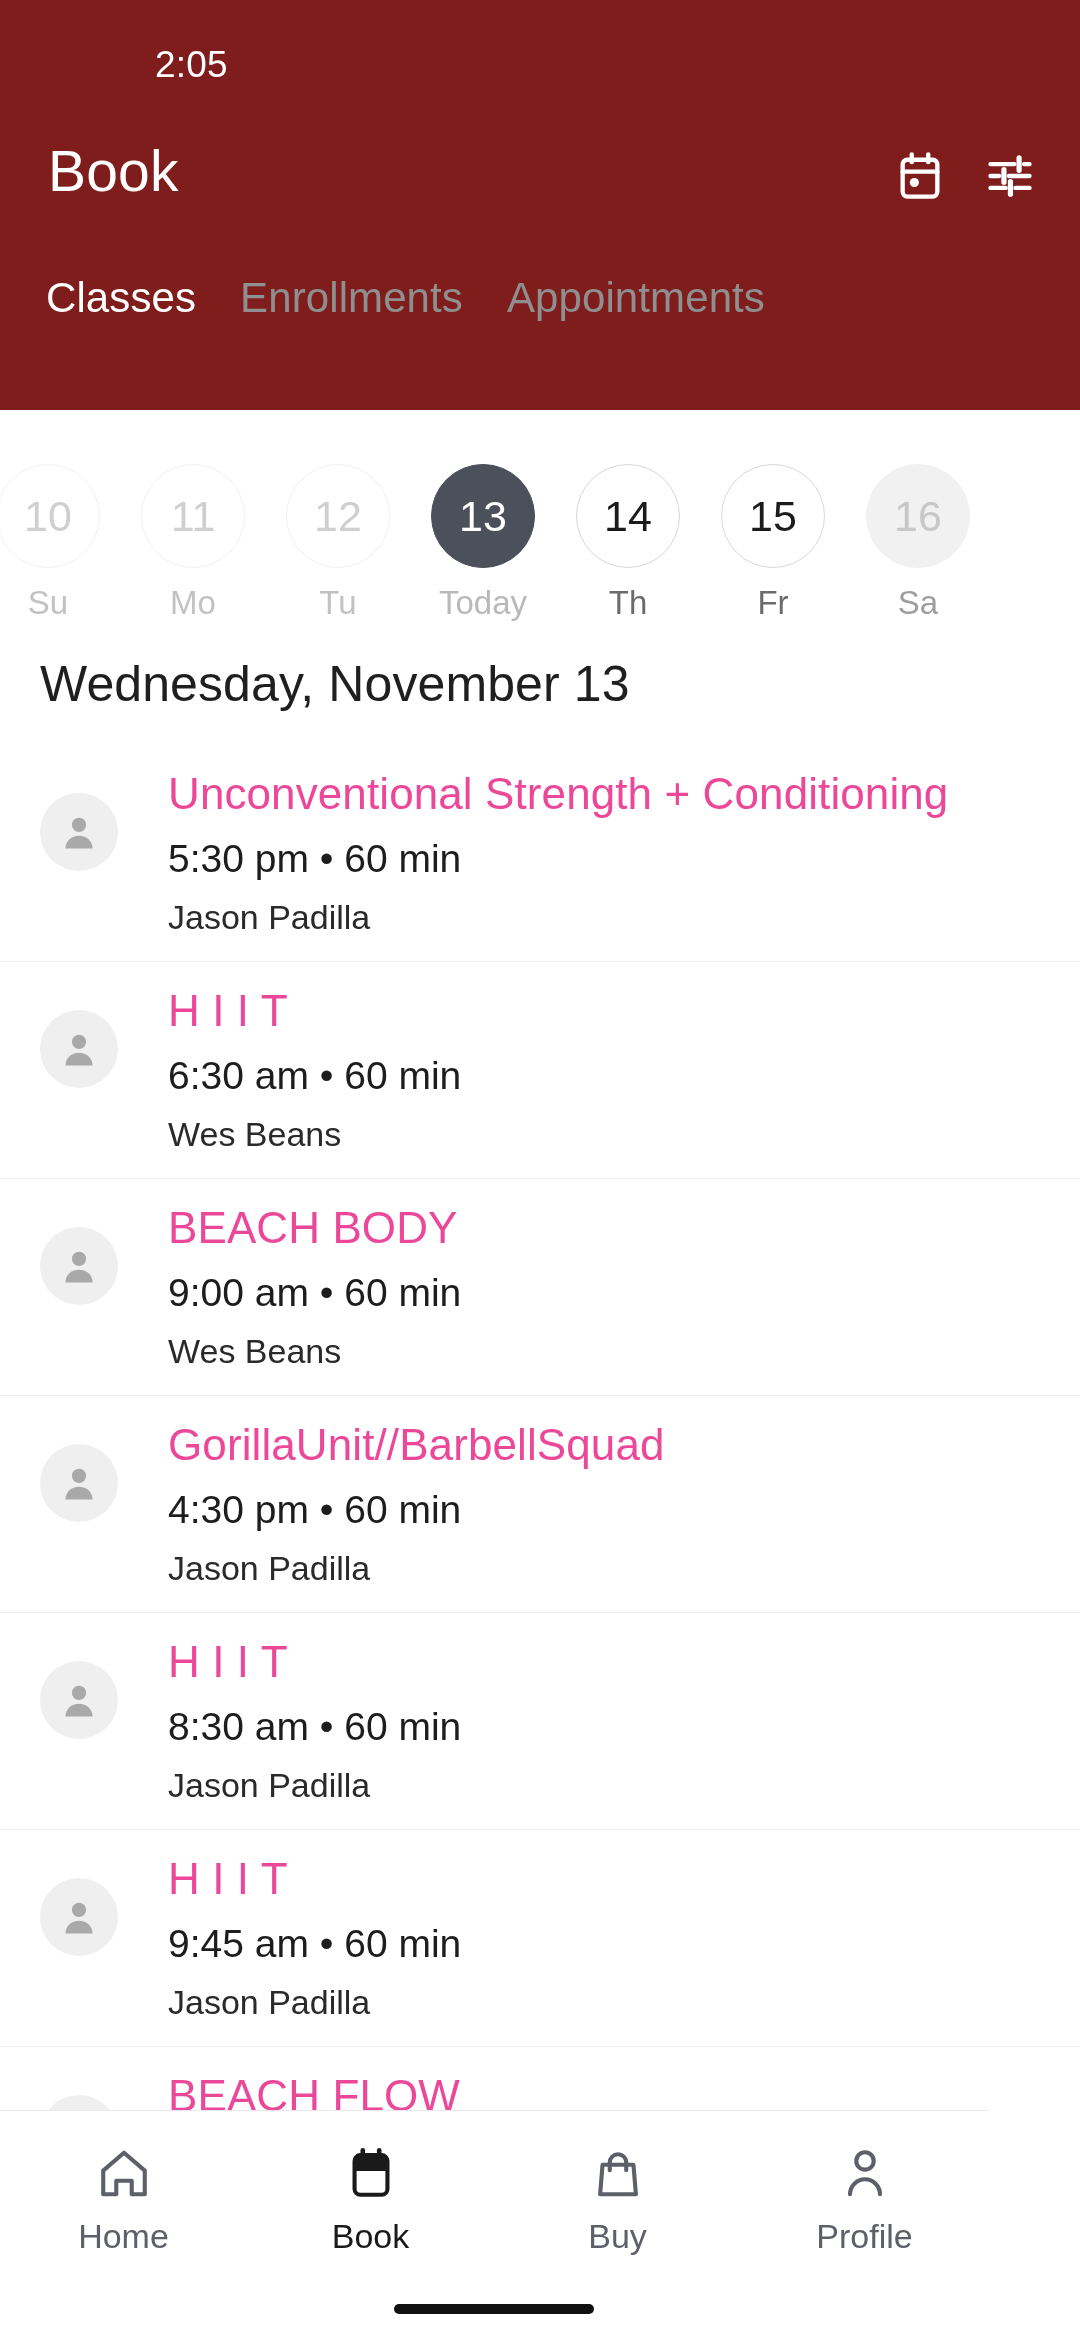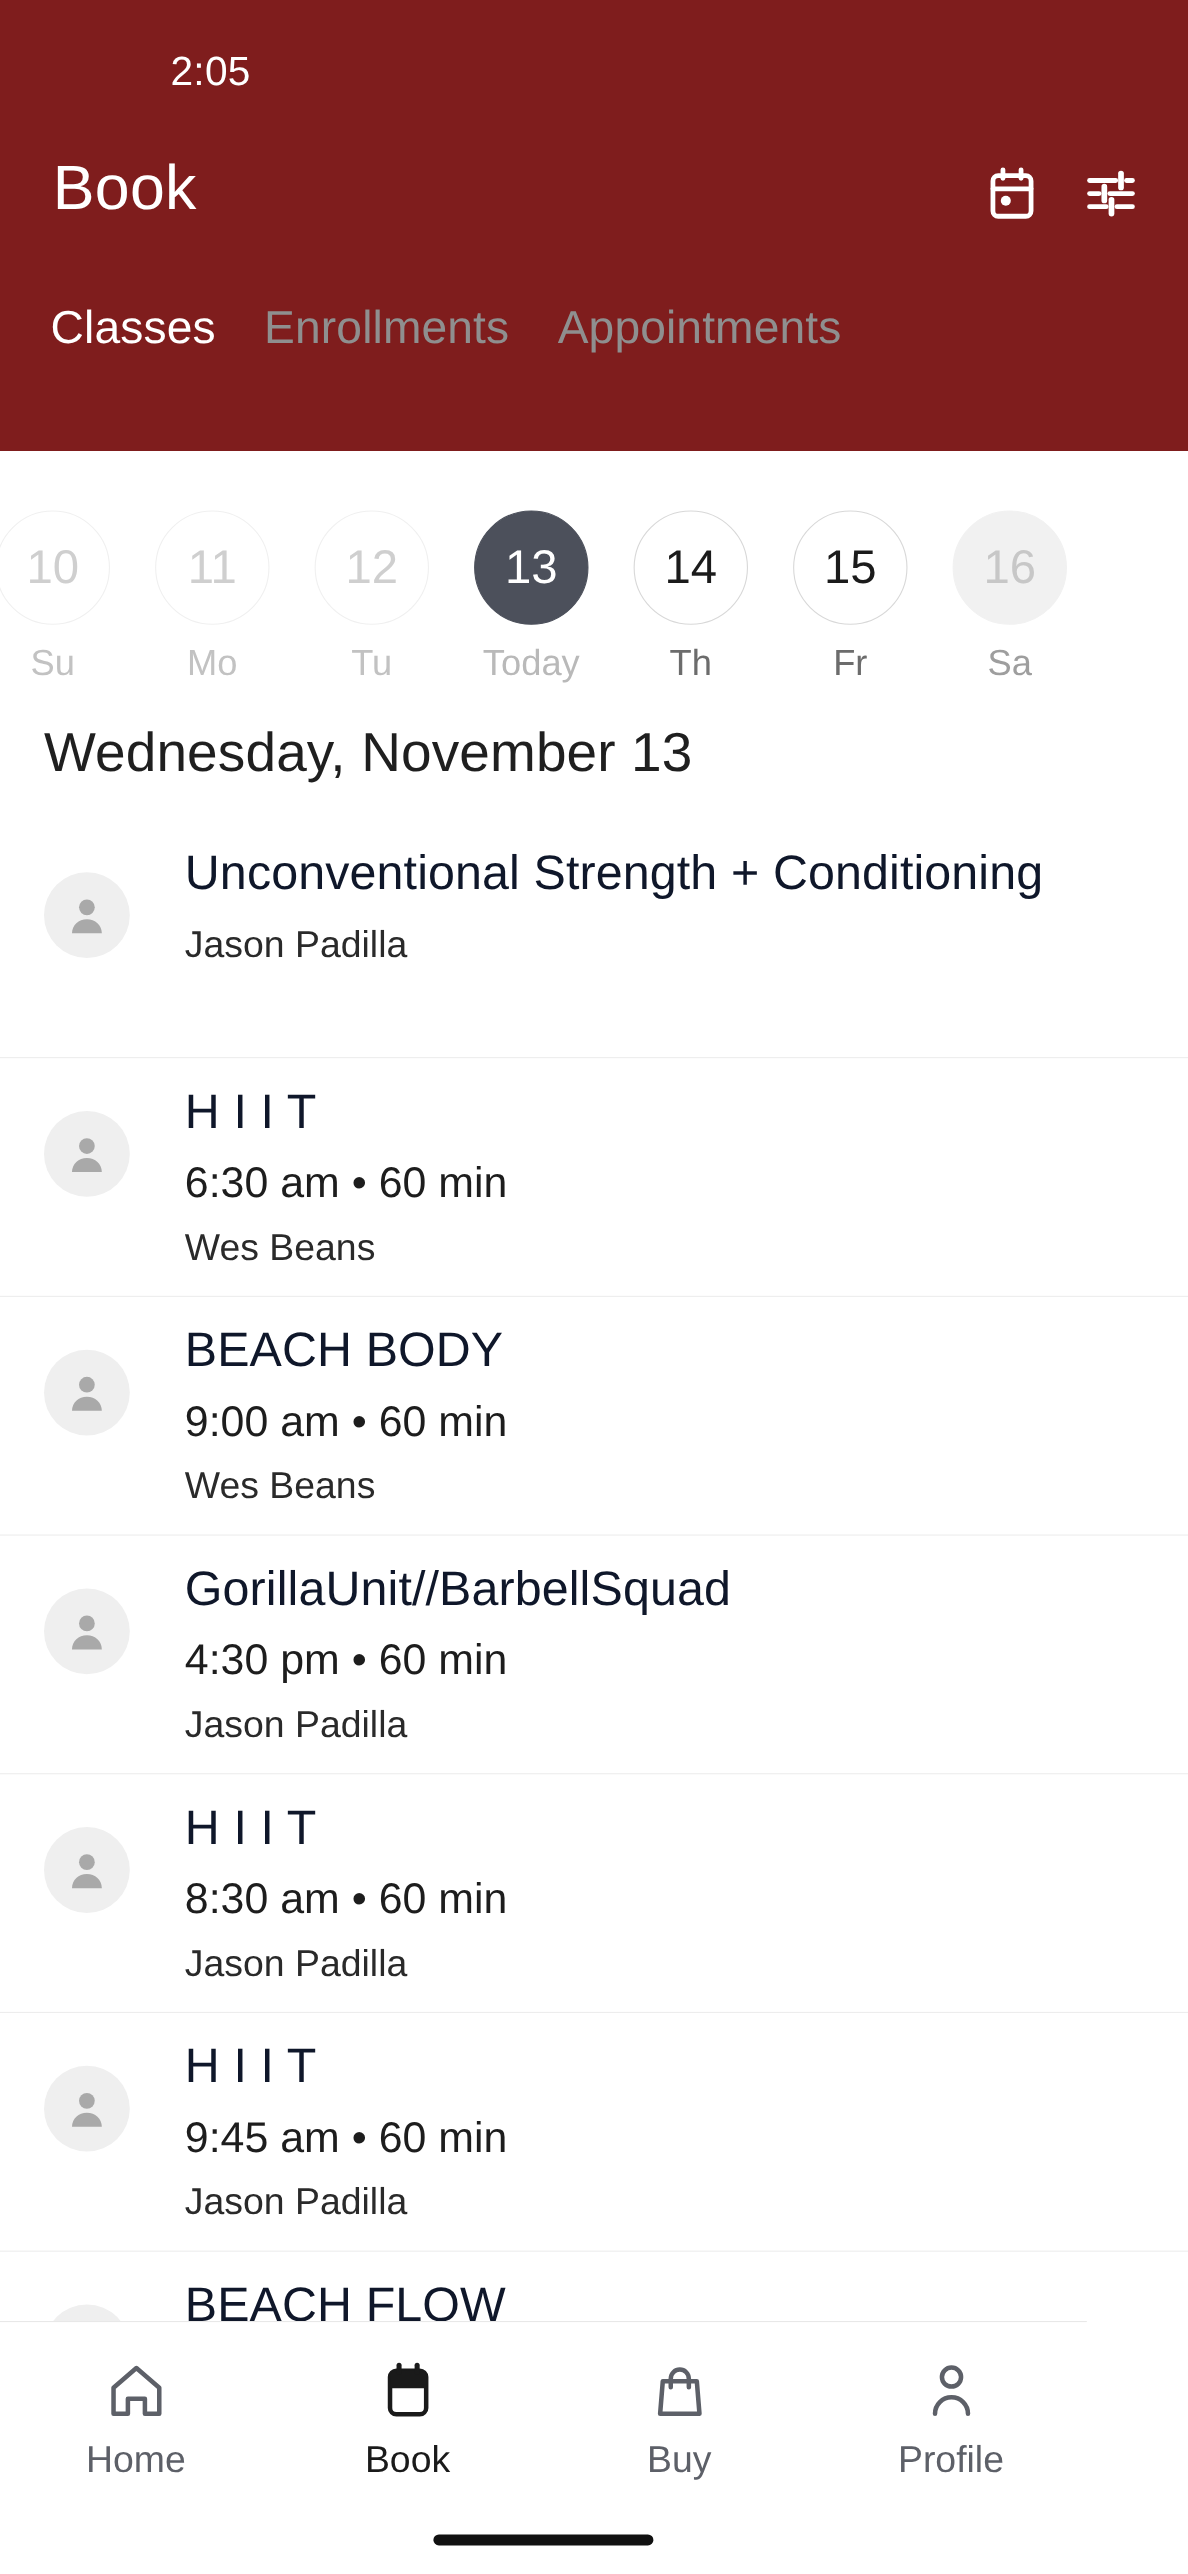--- a/index.html
+++ b/index.html
@@ -97,21 +97,21 @@
     display:flex; align-items:flex-start; padding-top:22px;
   }
   .avatar {
     flex:0 0 auto; width:78px; height:78px; border-radius:50%;
     background:#efefef; margin-left:40px; margin-top:26px;
     display:flex; align-items:center; justify-content:center;
   }
   .avatar svg { width:44px; height:44px; display:block; }
   .row-text { margin-left:50px; padding-top:2px; }
   .row-title {
-    font-size:44px; color:#0f172a; line-height:1.15; letter-spacing:0.1px;
+    font-size:44px; color:#ec4899; line-height:1.15; letter-spacing:0.1px;
     white-space:nowrap;
   }
   .row-meta {
     margin-top:19px; font-size:39px; color:#1d1d1d; line-height:1;
   }
   .row-instructor {
     margin-top:22px; font-size:34px; color:#2a2a2a; line-height:1;
   }
 
   
@@ -217,20 +217,21 @@
   <div class="class-list" id="classlist">
       <div class="class-row">
         <div class="avatar">
           <svg viewBox="0 0 24 24" fill="#a9a9a9">
             <circle cx="12" cy="8.1" r="3.9"></circle>
             <path d="M4.6 21c0-4.1 3.3-7 7.4-7s7.4 2.9 7.4 7z"></path>
           </svg>
         </div>
         <div class="row-text">
           <div class="row-title">Unconventional Strength + Conditioning</div>
+          <div class="row-meta">5:30 pm • 60 min</div>
           <div class="row-instructor">Jason Padilla</div>
         </div>
       </div>
       <div class="class-row">
         <div class="avatar">
           <svg viewBox="0 0 24 24" fill="#a9a9a9">
             <circle cx="12" cy="8.1" r="3.9"></circle>
             <path d="M4.6 21c0-4.1 3.3-7 7.4-7s7.4 2.9 7.4 7z"></path>
           </svg>
         </div>

